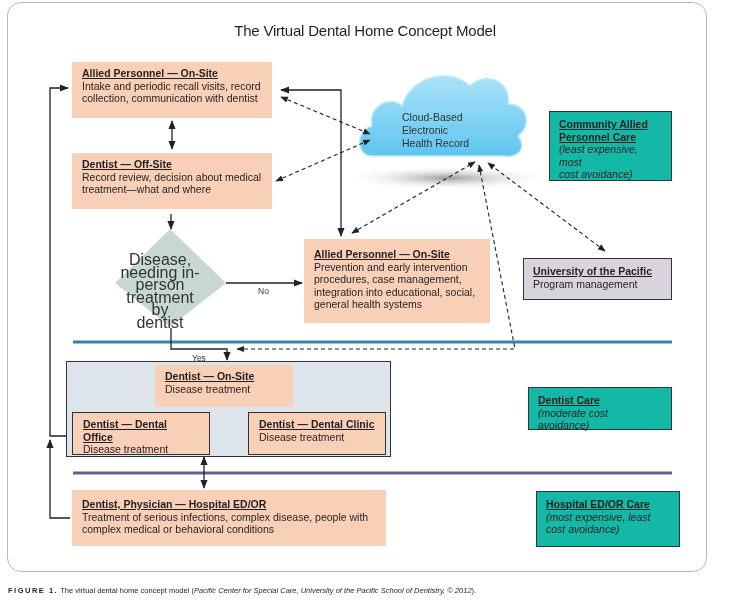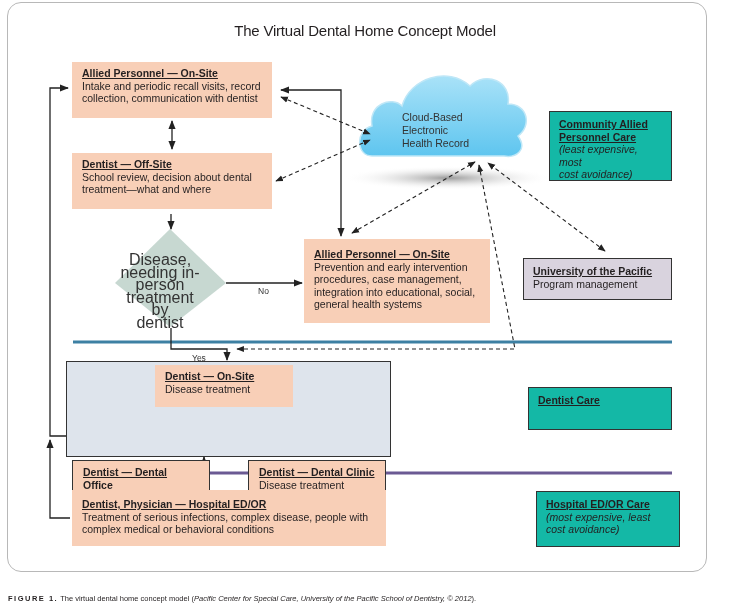--- a/index.html
+++ b/index.html
@@ -4,34 +4,34 @@
 <style>
   html, body { margin: 0; padding: 0; background: #ffffff; }
   body { width: 730px; height: 603px; position: relative; overflow: hidden;
          font-family: "Liberation Sans", "DejaVu Sans", sans-serif; color: #231f20; }
   .frame { position: absolute; left: 7px; top: 2px; width: 700px; height: 570px;
            border: 1px solid #b8b8b8; border-radius: 14px; box-sizing: border-box; background:#fff; }
   .title { position: absolute; left: 0; width: 730px; top: 22px; text-align: center;
            font-size: 15px; font-weight: normal; letter-spacing: -0.2px; }
   .box { position: absolute; box-sizing: border-box; padding: 5px 10px; font-size: 10.5px; line-height: 12.5px; }
   .peach { background: #f8cfb7; }
-  .peach.bordered { border: 1px solid #333; margin-top: 48px; }
+  .peach.bordered { border: 1px solid #333; }
   .side { background: #14b8a6; border: 1px solid #333; padding: 6px 9px; }
   .side.purple { background: #d9d3de; }
   .box .h { font-weight: bold; display: block; text-decoration: underline; }
   .box .it { font-style: italic; display: block; }
   .box .d { display: block; }
   .group { position: absolute; left: 66px; top: 361px; width: 325px; height: 96px;
            background: #dee4ec; border: 1px solid #333; box-sizing: border-box; }
   svg.lines { position: absolute; left: 0; top: 0; }
   .cloud-text { position: absolute; left: 402px; top: 111px; font-size: 10.5px; line-height: 13px; color: #333; }
   .diamond-text { position: absolute; left: 117px; top: 254px; width: 86px; text-align: center;
                   font-size: 16px; line-height: 12.5px; color: #333; }
   .lbl { position: absolute; font-size: 8.5px; color: #333; background: #fff; padding: 0 1px; margin-top: 9px; }
-  .caption { position: absolute; left: 8px; top: 586px; font-size: 7.5px; color: #231f20; white-space: nowrap; margin-top: 8px; }
+  .caption { position: absolute; left: 8px; top: 586px; font-size: 7.5px; color: #231f20; white-space: nowrap; }
   .caption .fig { font-weight: bold; letter-spacing: 1.5px; }
   .caption .i { font-style: italic; }
 </style>
 </head>
 <body>
 
 <div class="frame"></div>
 <div class="title">The Virtual Dental Home Concept Model</div>
 
 <svg class="lines" width="730" height="603">
@@ -80,21 +80,21 @@
 </svg>
 
 <div class="box peach" style="left:72px; top:62px; width:200px; height:56px;">
   <span class="h">Allied Personnel — On-Site</span>
   <span class="d">Intake and periodic recall visits, record</span>
   <span class="d">collection, communication with dentist</span>
 </div>
 
 <div class="box peach" style="left:72px; top:153px; width:200px; height:56px;">
   <span class="h">Dentist — Off-Site</span>
-  <span class="d">School review, decision about dental</span>
+  <span class="d">Record review, decision about medical</span>
   <span class="d">treatment—what and where</span>
 </div>
 
 <div class="cloud-text">
   <div>Cloud-Based</div>
   <div>Electronic</div>
   <div>Health Record</div>
 </div>
 
 <div class="diamond-text">
@@ -142,20 +142,21 @@
   <span class="it">cost avoidance)</span>
 </div>
 
 <div class="box side purple" style="left:523px; top:258px; width:149px; height:42px;">
   <span class="h">University of the Pacific</span>
   <span class="d">Program management</span>
 </div>
 
 <div class="box side" style="left:528px; top:387px; width:144px; height:43px;">
   <span class="h">Dentist Care</span>
+  <span class="it">(moderate cost avoidance)</span>
 </div>
 
 <div class="box side" style="left:536px; top:491px; width:144px; height:56px;">
   <span class="h">Hospital ED/OR Care</span>
   <span class="it">(most expensive, least</span>
   <span class="it">cost avoidance)</span>
 </div>
 
 <div class="caption">
   <span class="fig">FIGURE 1.</span><span> The virtual dental home concept model (</span><span class="i">Pacific Center for Special Care, University of the Pacific School of Dentistry, © 2012</span><span>).</span>

